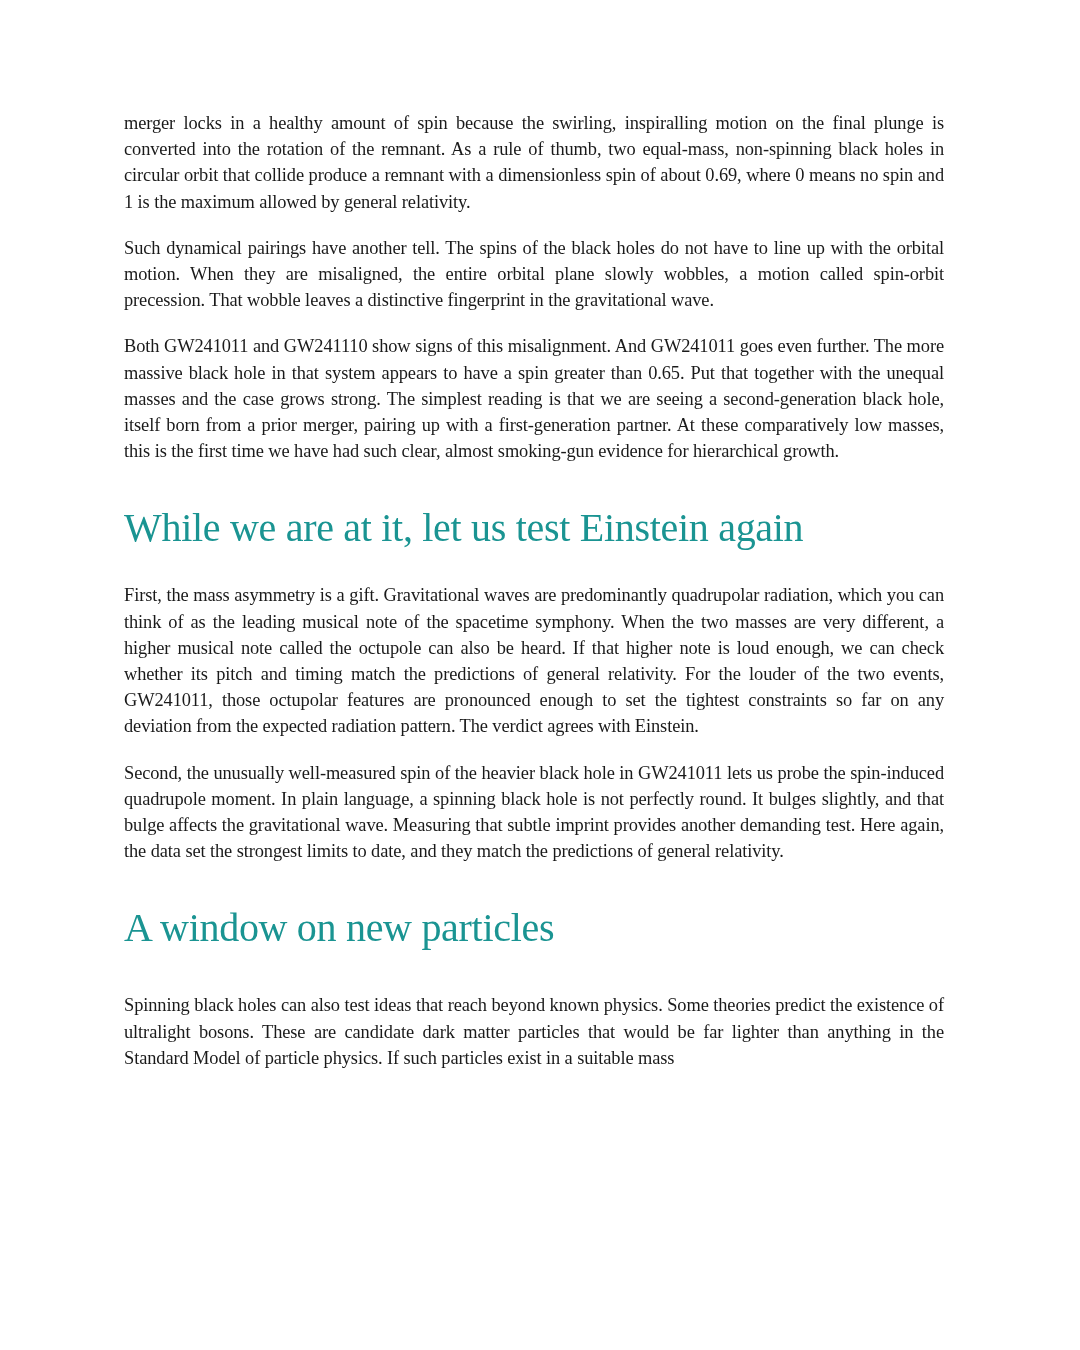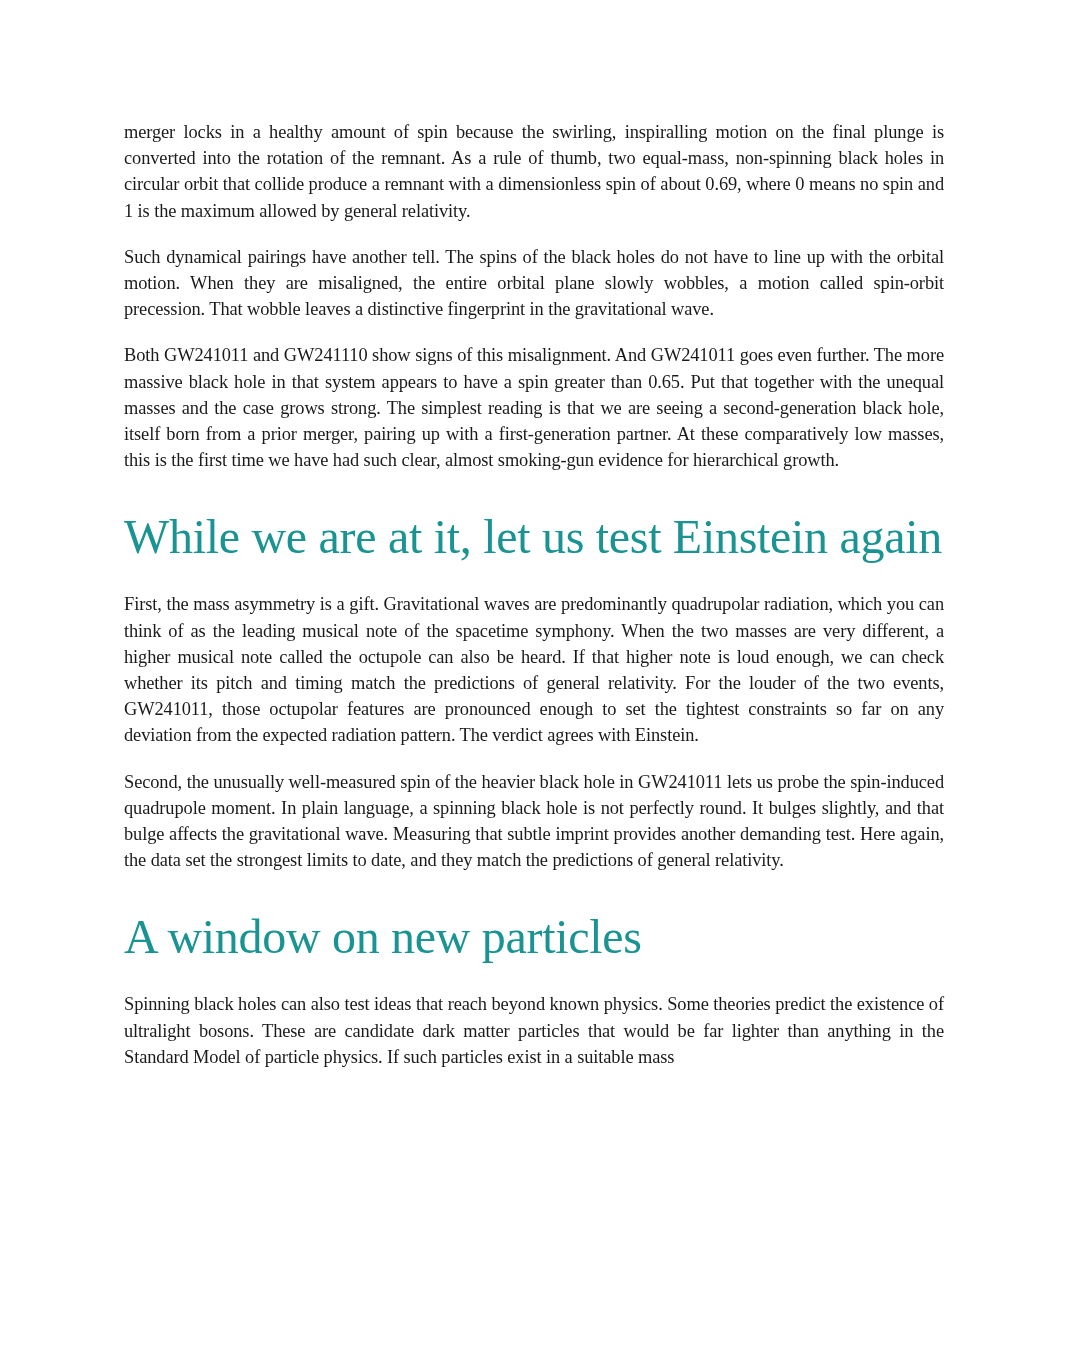--- a/index.html
+++ b/index.html
@@ -9,49 +9,49 @@
     }
     body {
       width: 1080px;
       height: 1350px;
       overflow: hidden;
       position: relative;
     }
     .page {
       position: absolute;
       left: 124px;
-      top: 119px;
+      top: 110px;
       width: 820px;
       color: #1a1a1a;
       font-family: "Liberation Serif", "DejaVu Serif", serif;
     }
     p {
       margin: 0 0 20px 0;
       font-size: 18.4px;
       line-height: 26.2px;
       text-align: justify;
       hyphens: manual;
       letter-spacing: -0.1px;
     }
     h2 {
       margin: 0;
       font-weight: normal;
       color: #1a9492;
       font-family: "Liberation Serif", "DejaVu Serif", serif;
-      font-size: 48px;
+      font-size: 40px;
       line-height: 48px;
       letter-spacing: -0.3px;
     }
     .h-einstein {
       margin-top: 40px;
       margin-bottom: 30px;
     }
     .h-particles {
       margin-top: 40px;
-      margin-bottom: 30px;
+      margin-bottom: 40px;
     }
   </style>
 </head>
 <body>
 
 <div class="page">
 
   <section>
     <p>merger locks in a healthy amount of spin because the swirling, inspiralling motion on the final plunge is converted into the rotation of the remnant. As a rule of thumb, two equal-mass, non-spinning black holes in circular orbit that collide produce a remnant with a dimensionless spin of about 0.69, where 0 means no spin and 1 is the maximum allowed by general relativity.</p>
     <p>Such dynamical pairings have another tell. The spins of the black holes do not have to line up with the orbital motion. When they are misaligned, the entire orbital plane slowly wobbles, a motion called spin-orbit precession. That wobble leaves a distinctive fingerprint in the gravitational wave.</p>

